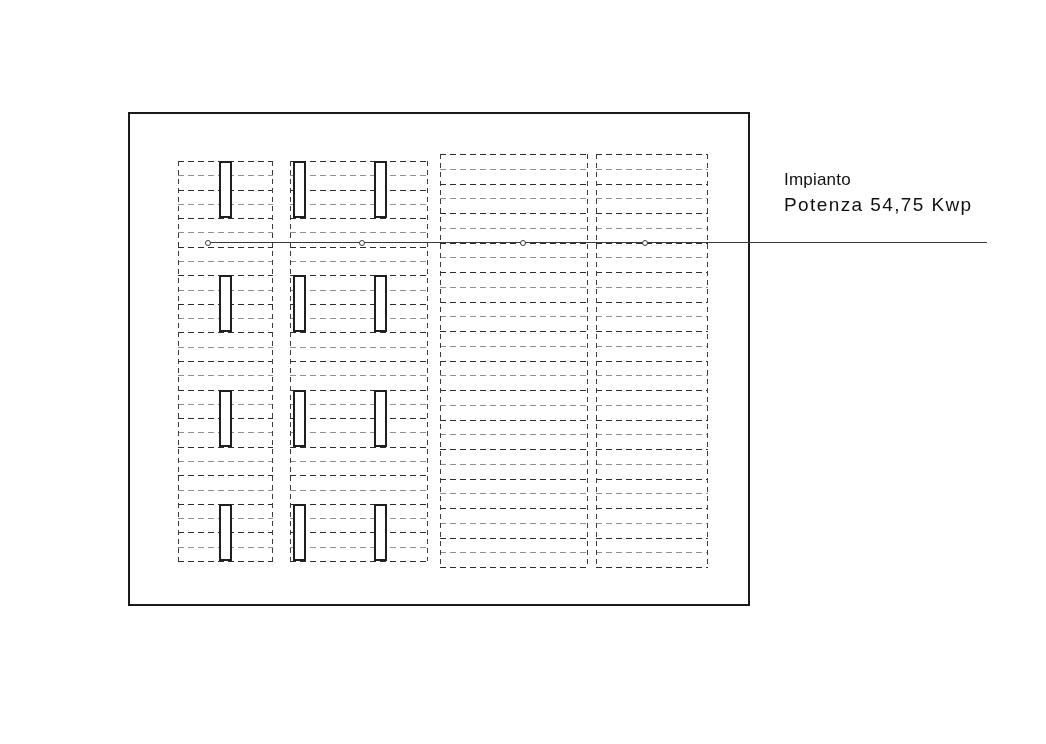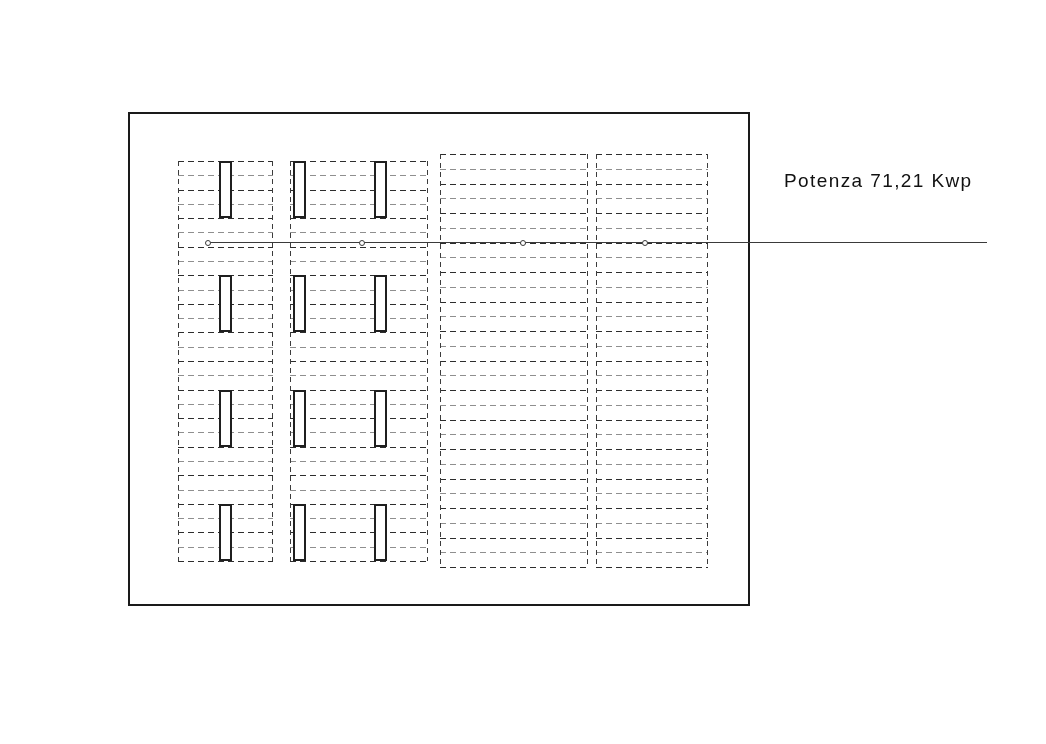--- a/index.html
+++ b/index.html
@@ -173,16 +173,17 @@
       <div class="abs" style="left: 374px; top: 390px; width: 13px; height: 57px; box-sizing: border-box; background: rgb(255, 255, 255); border: 2px solid rgb(31, 31, 31);"></div>
       <div class="abs" style="left: 374px; top: 504px; width: 13px; height: 57px; box-sizing: border-box; background: rgb(255, 255, 255); border: 2px solid rgb(31, 31, 31);"></div>
       <div class="abs" style="left: 208px; top: 242px; width: 779px; height: 1px; box-sizing: border-box; background: rgb(58, 58, 58);"></div>
       <div class="abs" style="left: 205px; top: 240px; width: 6px; height: 6px; box-sizing: border-box; border: 1px solid rgb(58, 58, 58); border-radius: 50%; background: rgb(255, 255, 255);"></div>
       <div class="abs" style="left: 359px; top: 240px; width: 6px; height: 6px; box-sizing: border-box; border: 1px solid rgb(58, 58, 58); border-radius: 50%; background: rgb(255, 255, 255);"></div>
       <div class="abs" style="left: 520px; top: 240px; width: 6px; height: 6px; box-sizing: border-box; border: 1px solid rgb(58, 58, 58); border-radius: 50%; background: rgb(255, 255, 255);"></div>
       <div class="abs" style="left: 642px; top: 240px; width: 6px; height: 6px; box-sizing: border-box; border: 1px solid rgb(58, 58, 58); border-radius: 50%; background: rgb(255, 255, 255);"></div>
     </div>
 
   <div class="pv-label">
-    <div class="lbl-line potenza">Potenza 71,21 Kwp</div>
+    <div class="lbl-line">Impianto</div>
+    <div class="lbl-line potenza">Potenza 54,75 Kwp</div>
   </div>
 
 </div>
 
 </body></html>

